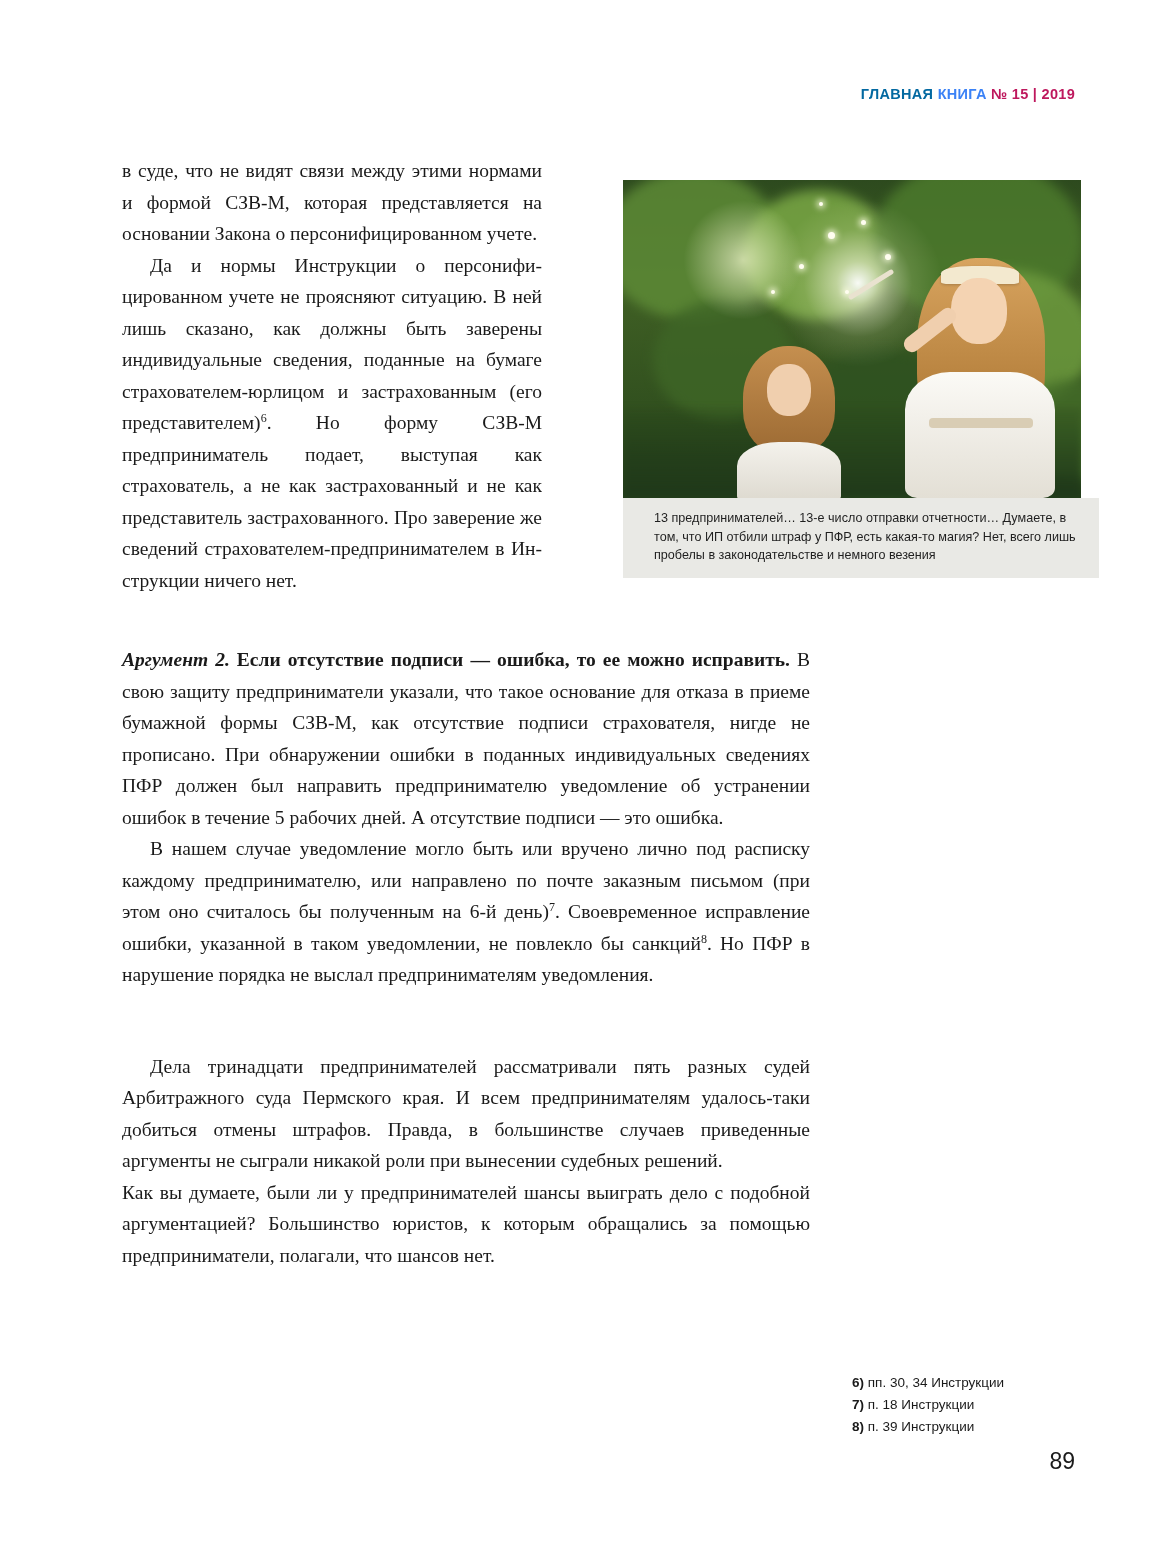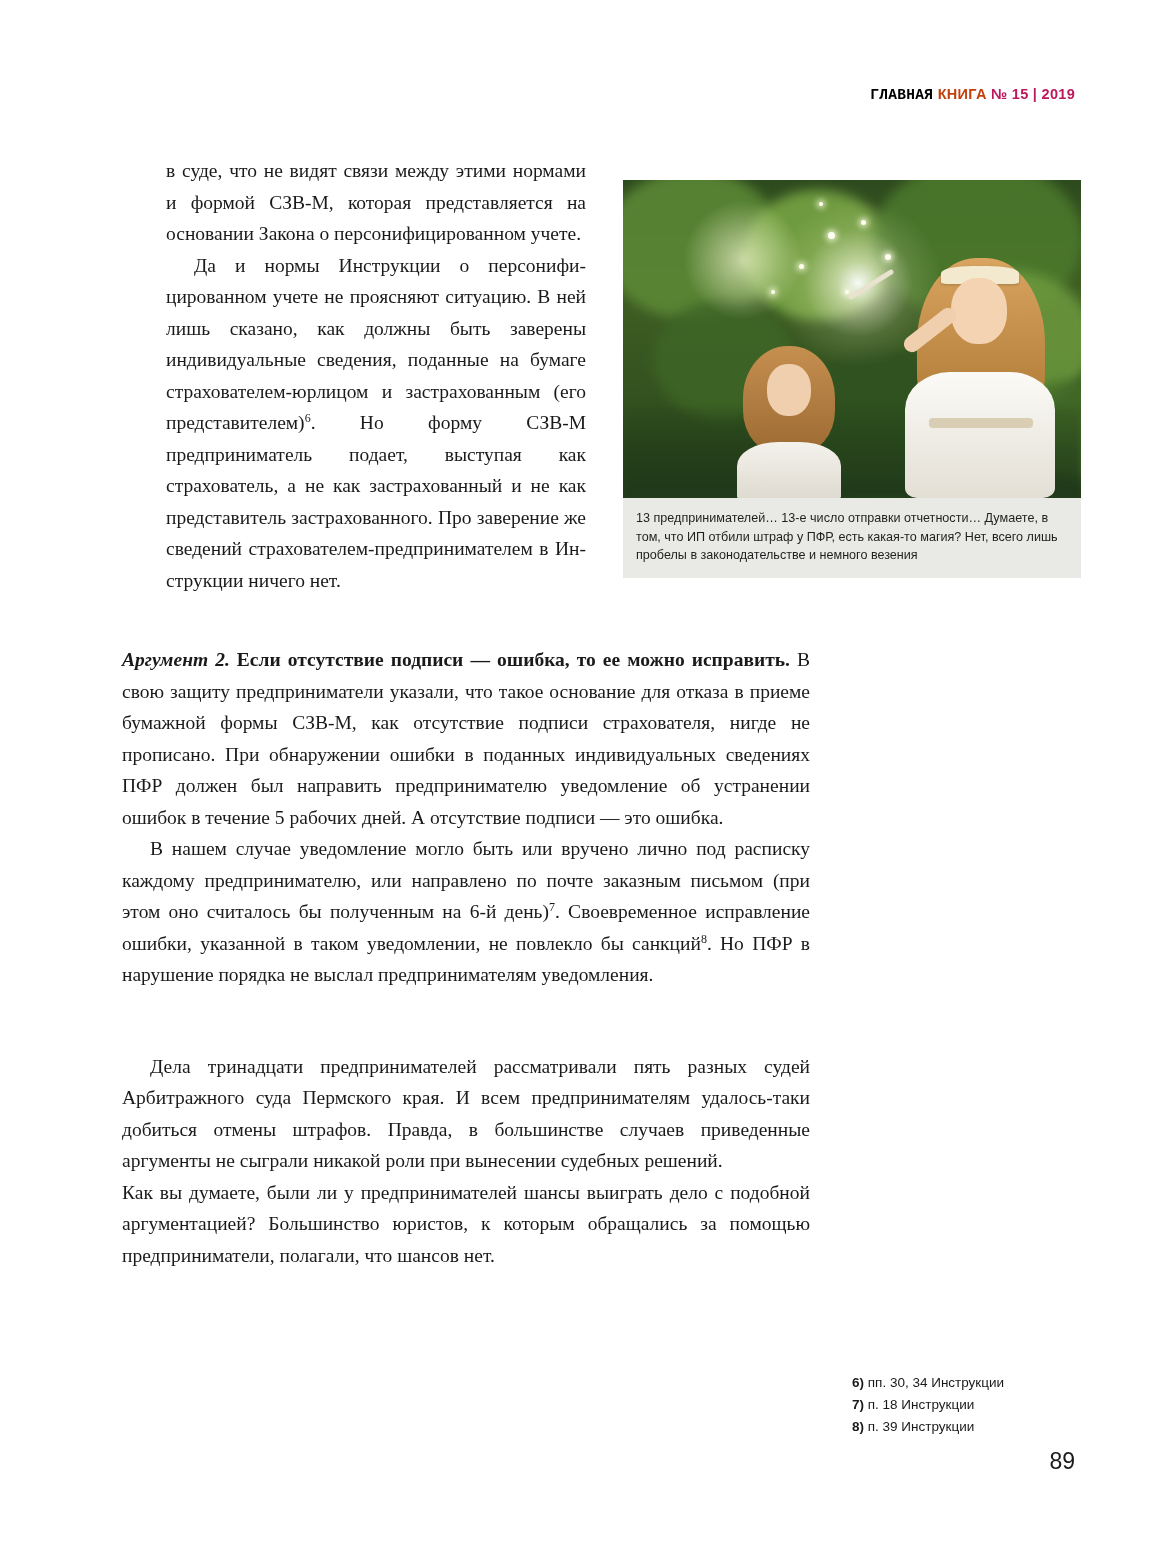--- a/index.html
+++ b/index.html
@@ -19,42 +19,42 @@
   .page-header {
     position: absolute;
     top: 86px;
     right: 88px;
     font-family: "Liberation Sans", sans-serif;
     font-size: 14.5px;
     font-weight: bold;
     letter-spacing: 0.3px;
     white-space: nowrap;
   }
-  .page-header .hdr-main { color: #000000; font-family: Liberation Mono, monospace; }
-  .page-header .hdr-accent { color: #c2410c; }
+  .page-header .hdr-main { color: #0369a1; }
+  .page-header .hdr-accent { color: #3b82f6; }
   .page-header .hdr-issue { color: #be185d; }
 
   
   .content {
     position: absolute;
     left: 122px;
     top: 155px;
     width: 688px;
   }
 
   p.body-text {
     margin: 0;
     font-size: 19.5px;
     line-height: 31.5px;
     text-align: justify;
     text-indent: 28px;
     hyphens: auto;
   }
   p.body-text.no-indent { text-indent: 0; }
-  p.body-text.narrow { width: 420px; text-align: justify; margin-left: 44px; }
+  p.body-text.narrow { width: 420px; text-align: justify; }
 
   .sup {
     font-size: 12px;
     vertical-align: super;
     line-height: 0;
   }
 
   .spacer-sm { height: 14px; }
   .spacer-md { height: 26px; }
   .spacer-lg { height: 34px; }
@@ -198,21 +198,21 @@
   .photo .girl-front .wand {
     position: absolute; left: -46px; top: 30px;
     width: 52px; height: 5px;
     background: #e9e2cf;
     border-radius: 3px;
     transform: rotate(-32deg);
   }
 
   .caption {
     background: #e9e9e5;
-    padding: 11px 13px 13px 13px;
+    padding: 11px 13px 13px 31px;
     font-family: "Liberation Sans", sans-serif;
     font-size: 12.6px;
     line-height: 18.5px;
     color: #1f1f1f;
     width: 432px;
   }
 
   
   .footnotes {
     position: absolute;

